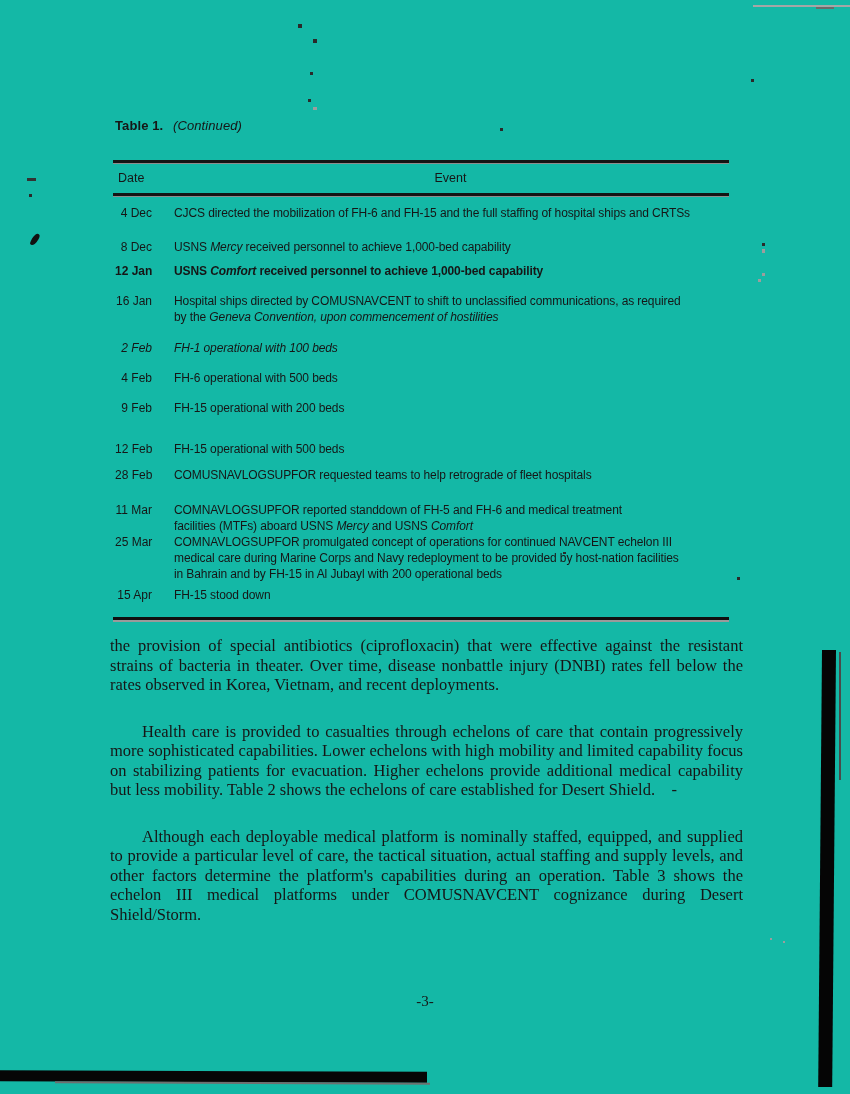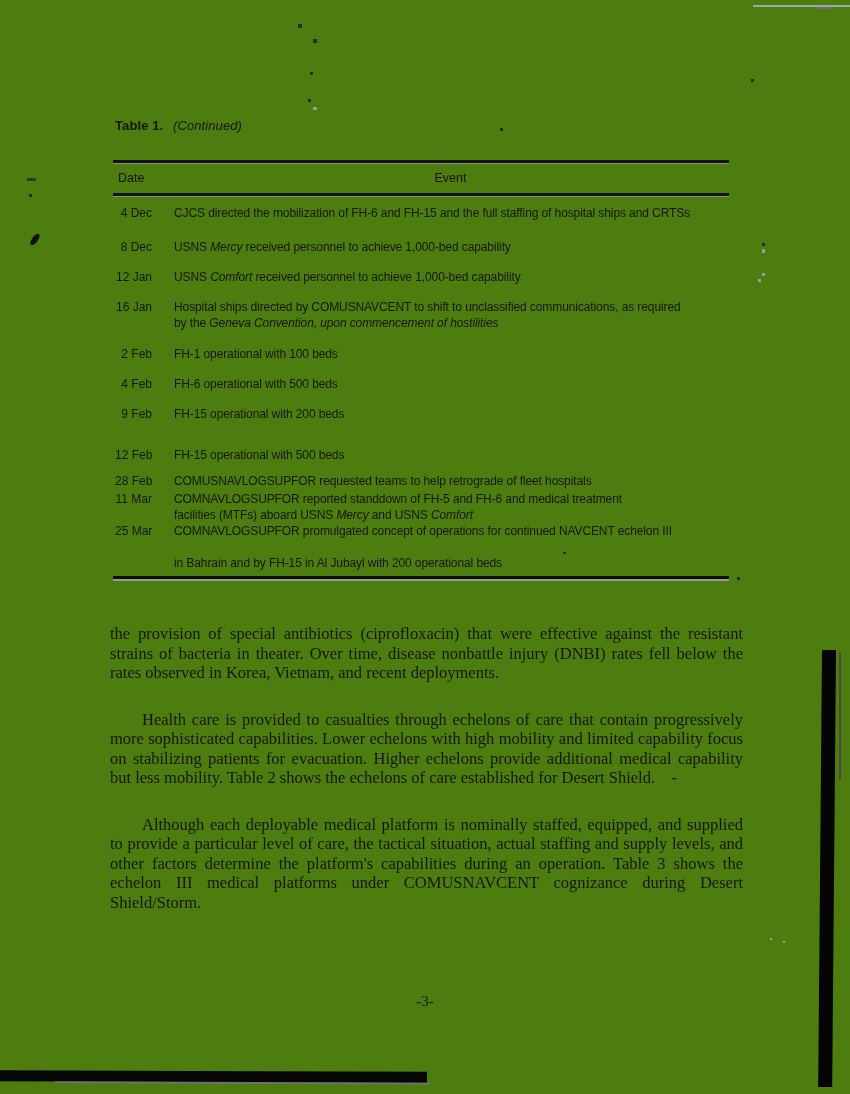--- a/index.html
+++ b/index.html
@@ -1,19 +1,19 @@
 <!DOCTYPE html>
 <html><head>
 <meta charset="utf-8">
 <style>
   html,body{margin:0;padding:0;background:#e8e8e8;}
   .page{
     position:relative;
     width:850px;height:1094px;
-    background:#4d7c0f;
+    background:#14b8a6;
     overflow:hidden;
     font-family:"Liberation Sans", sans-serif;
     color:#161616;
   }
   
   .table-title{
     position:absolute;left:115px;top:118px;
     font-size:13px;letter-spacing:.1px;
   }
   .table-title .b{font-weight:bold;}
@@ -28,39 +28,39 @@
   .rule-bottom{height:5px;background:linear-gradient(to bottom,#101010 0 3.2px,#9a9a9a 3.2px 100%);}
   .thead{display:flex;padding:6px 0 7px 0;font-size:12.5px;}
   .hdr-date{width:59px;padding-left:5px;box-sizing:border-box;}
   .hdr-event{flex:1;text-align:center;}
   .row{display:flex;}
   .cell-date{width:37px;margin-left:2px;flex:none;text-align:right;white-space:nowrap;}
   .cell-event{margin-left:22px;flex:1;letter-spacing:-.1px;}
   .cell-event i{font-style:italic;}
   #rows .row:nth-child(1){margin-top:8px;}
   #rows .row:nth-child(2){margin-top:18px;}
-  #rows .row:nth-child(3){margin-top:14px;}
+  #rows .row:nth-child(3){margin-top:8px;font-weight:bold;}
   #rows .row:nth-child(4){margin-top:14px;}
-  #rows .row:nth-child(5){margin-top:15px;}
+  #rows .row:nth-child(5){margin-top:15px;font-style:italic;}
   #rows .row:nth-child(6){margin-top:14px;}
   #rows .row:nth-child(7){margin-top:14px;}
   #rows .row:nth-child(8){margin-top:25px;}
   #rows .row:nth-child(9){margin-top:10px;}
-  #rows .row:nth-child(10){margin-top:2px;justify-content:flex-end;}
+  #rows .row:nth-child(10){margin-top:19px;justify-content:flex-end;}
   #rows .row:nth-child(11){margin-top:0;}
   #rows .row:nth-child(12){margin-top:5px;}
-  #rows{padding-bottom:5px;}
+  #rows{padding-bottom:14px;}
   
   .bodytext{
     position:absolute;left:110px;top:624px;width:633px;
     font-family:"Liberation Serif", serif;
     font-size:16.5px;line-height:19.5px;
     text-align:justify;
   }
-  .bodytext p{margin:0 0 27px 0;}
+  .bodytext p{margin:12px 0 27px 0;}
   .bodytext p.indent{text-indent:32px;}
   .pagenum{
     position:absolute;left:0;top:993px;width:850px;
     text-align:center;
     font-family:"Liberation Serif", serif;
     font-size:15px;
   }
   
   .right-bar{
     position:absolute;left:822px;top:650px;width:14px;height:437px;
@@ -166,21 +166,25 @@
         <div class="row">
           <div class="cell-date">28 Feb</div>
           <div class="cell-event"><span>COMUSNAVLOGSUPFOR requested teams to help retrograde of fleet hospitals</span></div>
         </div>
         <div class="row">
           <div class="cell-date">11 Mar</div>
           <div class="cell-event"><span>COMNAVLOGSUPFOR reported standdown of FH-5 and FH-6 and medical treatment</span><br><span>facilities (MTFs) aboard USNS </span><i>Mercy</i><span> and USNS </span><i>Comfort</i></div>
         </div>
         <div class="row">
           <div class="cell-date">25 Mar</div>
-          <div class="cell-event"><span>COMNAVLOGSUPFOR promulgated concept of operations for continued NAVCENT echelon III</span><br><br><span>in Bahrain and by FH-15 in Al Jubayl with 200 operational beds</span></div>
+          <div class="cell-event"><span>COMNAVLOGSUPFOR promulgated concept of operations for continued NAVCENT echelon III</span><br><span>medical care during Marine Corps and Navy redeployment to be provided by host-nation facilities</span><br><span>in Bahrain and by FH-15 in Al Jubayl with 200 operational beds</span></div>
+        </div>
+        <div class="row">
+          <div class="cell-date">15 Apr</div>
+          <div class="cell-event"><span>FH-15 stood down</span></div>
         </div>
       </div>
     <div class="rule rule-bottom"></div>
   </div>
 
   <div class="bodytext" id="paras">
       <p>the provision of special antibiotics (ciprofloxacin) that were effective against the resistant strains of bacteria in theater. Over time, disease nonbattle injury (DNBI) rates fell below the rates observed in Korea, Vietnam, and recent deployments.</p>
       <p class="indent">Health care is provided to casualties through echelons of care that contain progressively more sophisticated capabilities. Lower echelons with high mobility and limited capability focus on stabilizing patients for evacuation. Higher echelons provide additional medical capability but less mobility. Table 2 shows the echelons of care established for Desert Shield.&nbsp;&nbsp;&nbsp;&nbsp;-</p>
       <p class="indent">Although each deployable medical platform is nominally staffed, equipped, and supplied to provide a particular level of care, the tactical situation, actual staffing and supply levels, and other factors determine the platform's capabilities during an operation. Table 3 shows the echelon III medical platforms under COMUSNAVCENT cognizance during Desert Shield/Storm.</p>
     </div>

